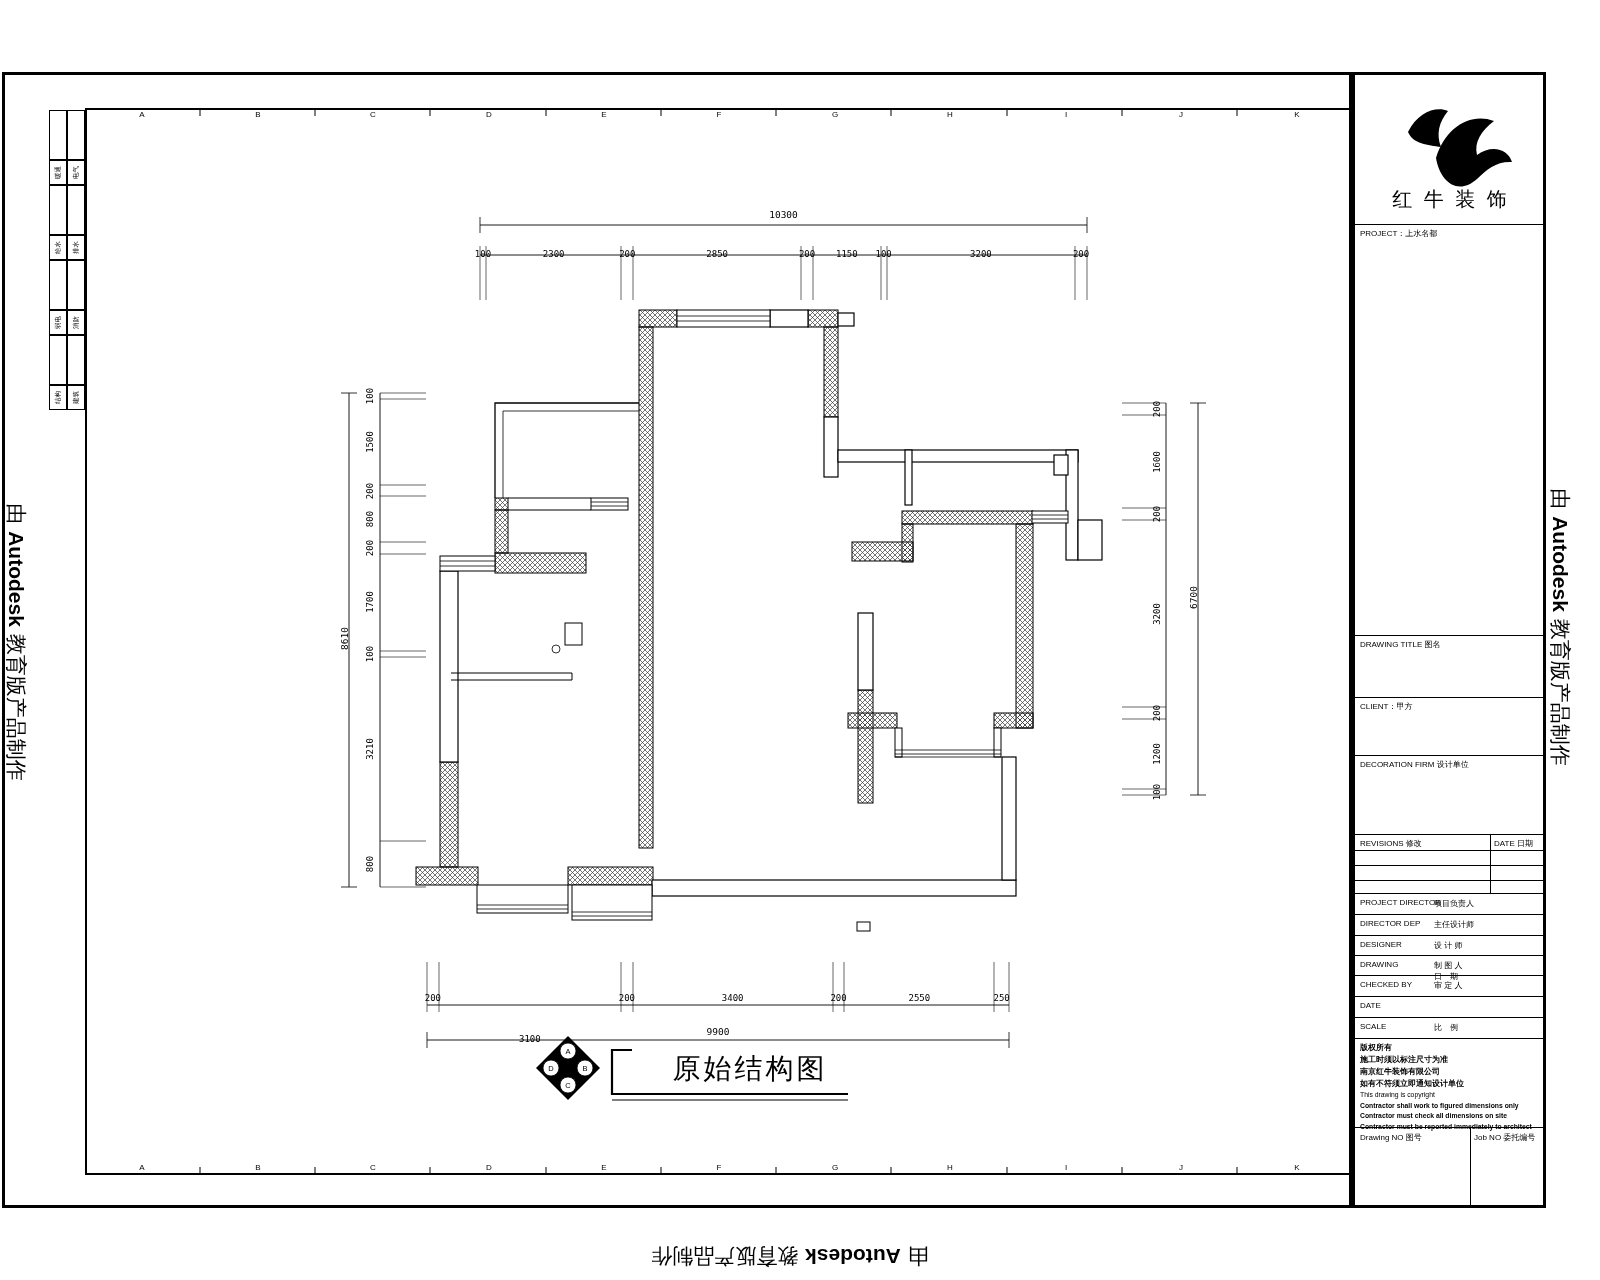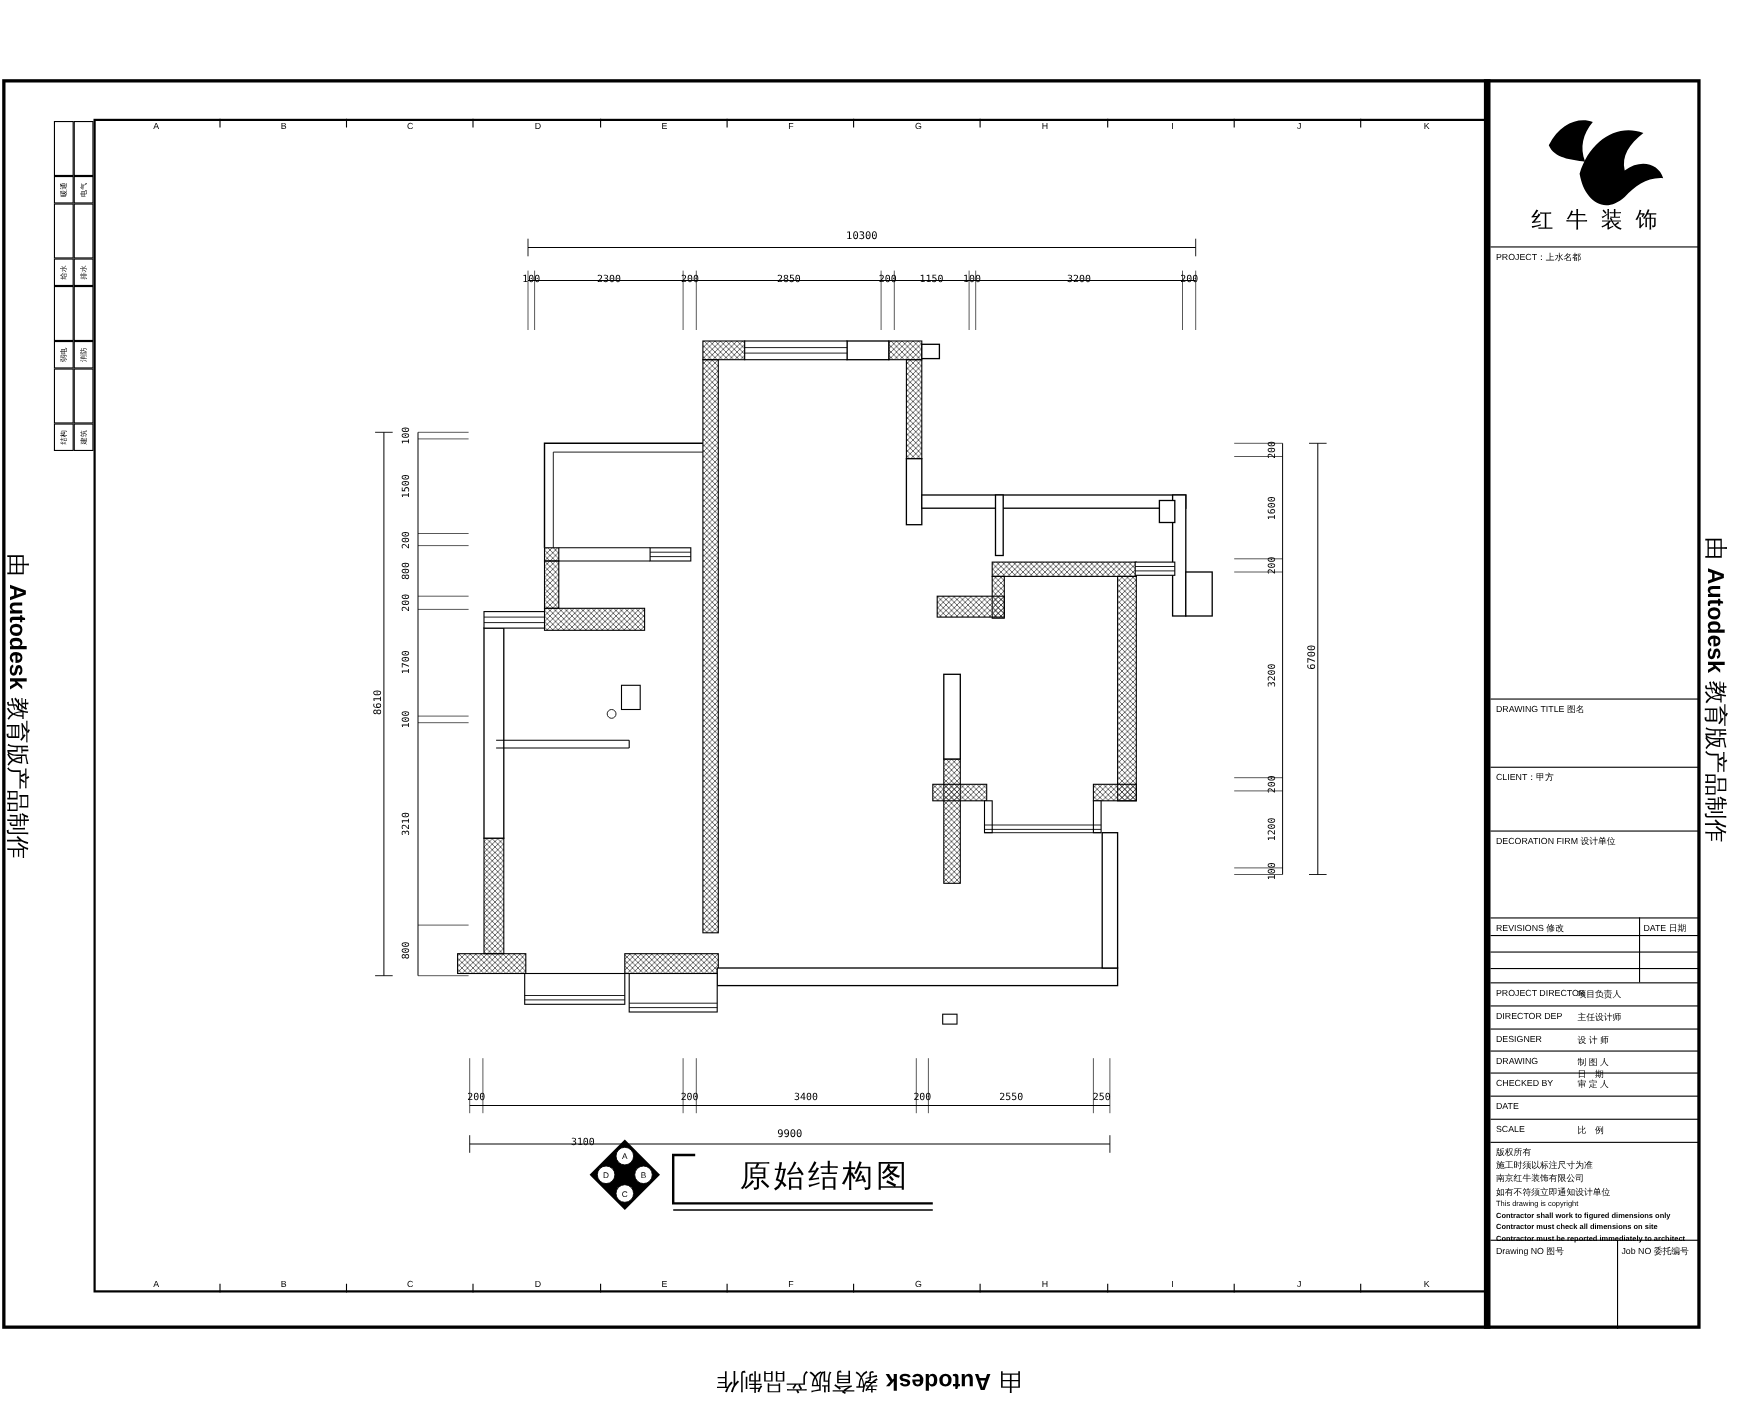--- a/index.html
+++ b/index.html
@@ -26,21 +26,21 @@
   #sign-strip span{display:block;transform:rotate(-90deg);font-size:6.5px;white-space:nowrap;}
   .tb-lbl{position:absolute;font-size:8px;white-space:nowrap;color:#000;}
   .tb-row-en{position:absolute;left:1360px;font-size:8px;white-space:nowrap;}
   .tb-row-zh{position:absolute;left:1434px;font-size:8px;white-space:nowrap;}
   #brand-text{position:absolute;left:1363px;top:186px;width:176px;text-align:center;
               font-size:20px;letter-spacing:3px;white-space:nowrap;}
   #company-block{position:absolute;left:1357px;top:772px;width:186px;text-align:center;line-height:1.6;}
   #company-block .nm{font-size:13.5px;}
   #company-block .ad{font-size:12.5px;}
   #notes-block{position:absolute;left:1360px;top:1042px;width:184px;}
-  #notes-block .nz{font-size:8px;line-height:12px;white-space:nowrap;}
+  #notes-block .nz{font-size:8px;line-height:12px;white-space:nowrap;font-weight:bold;}
   #notes-block .ne{font-size:6.8px;line-height:10.5px;white-space:nowrap;}
   #notes-block .ne.b{font-weight:bold;}
   #plan-title{position:absolute;left:650px;top:1050px;width:200px;text-align:center;
               font-size:28px;letter-spacing:3px;font-family:"Liberation Serif",serif;}
 </style>
 </head>
 <body>
 
 <div id="page">
 

